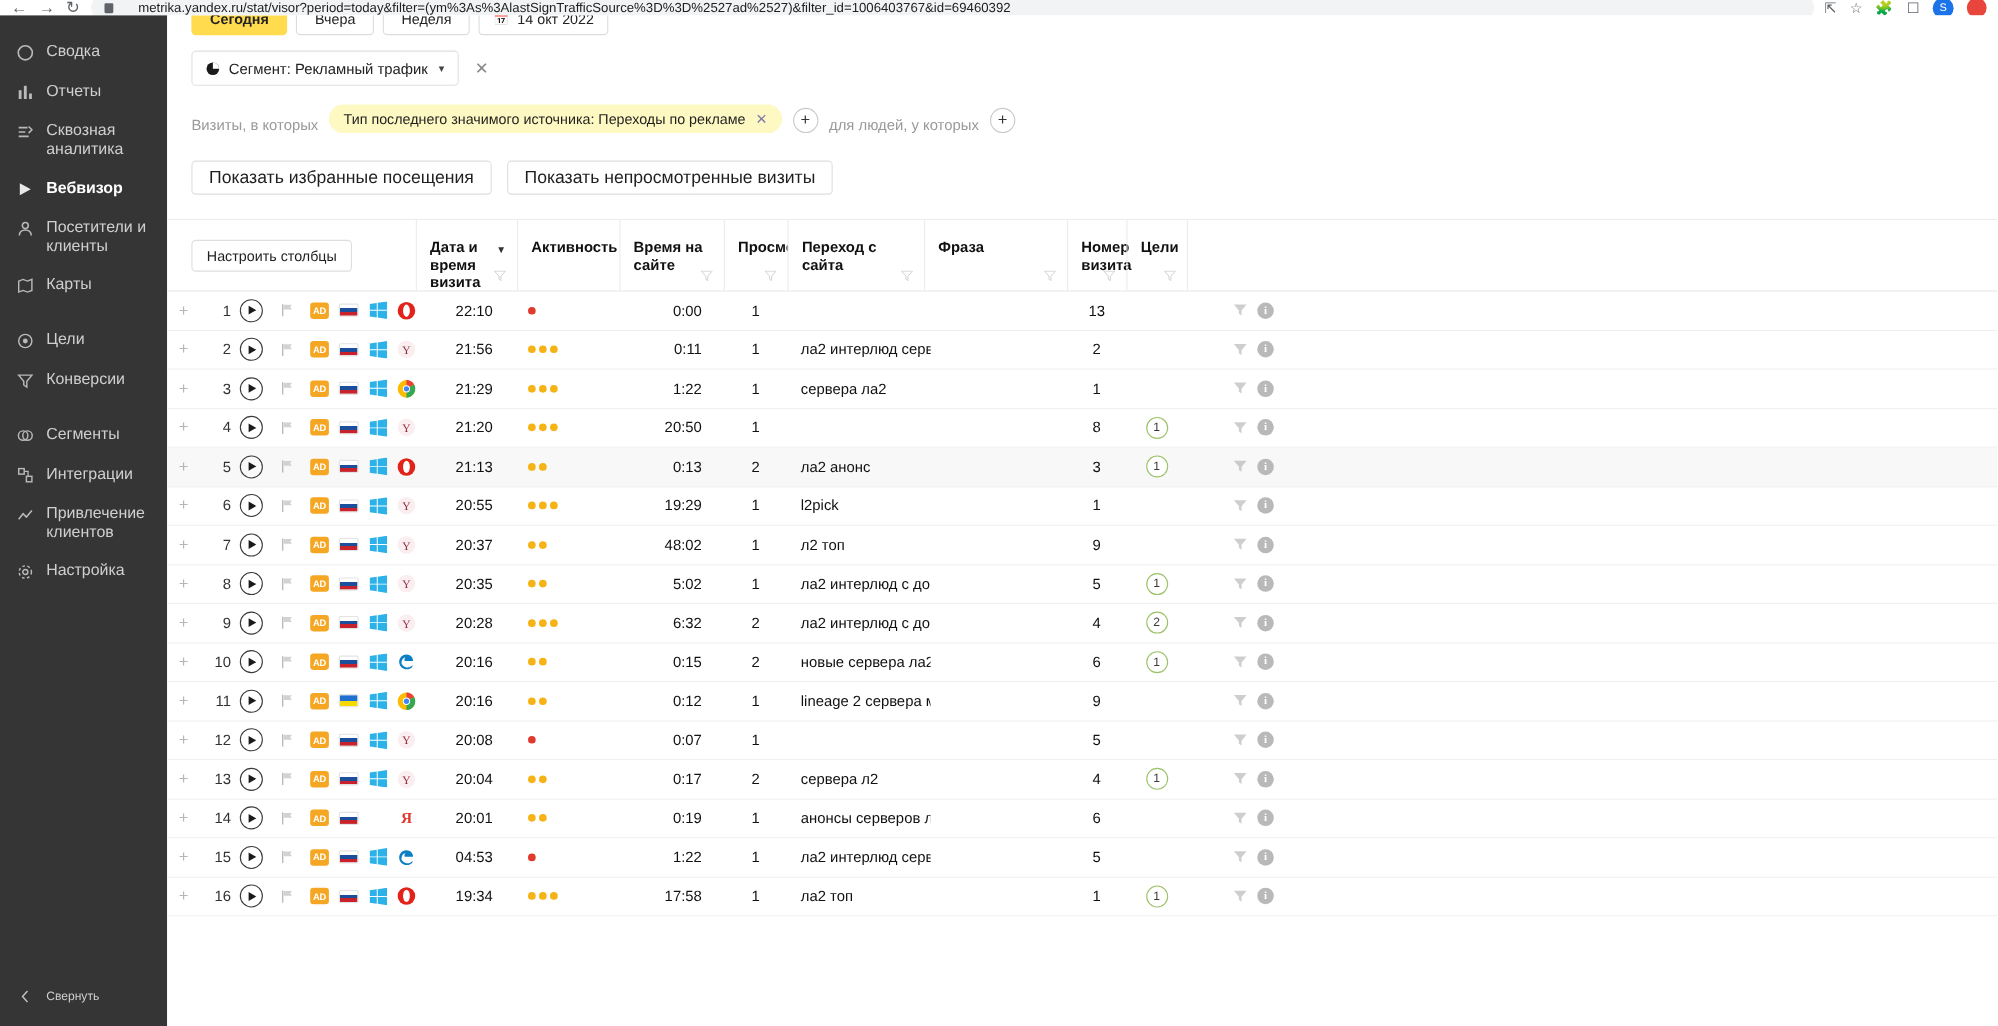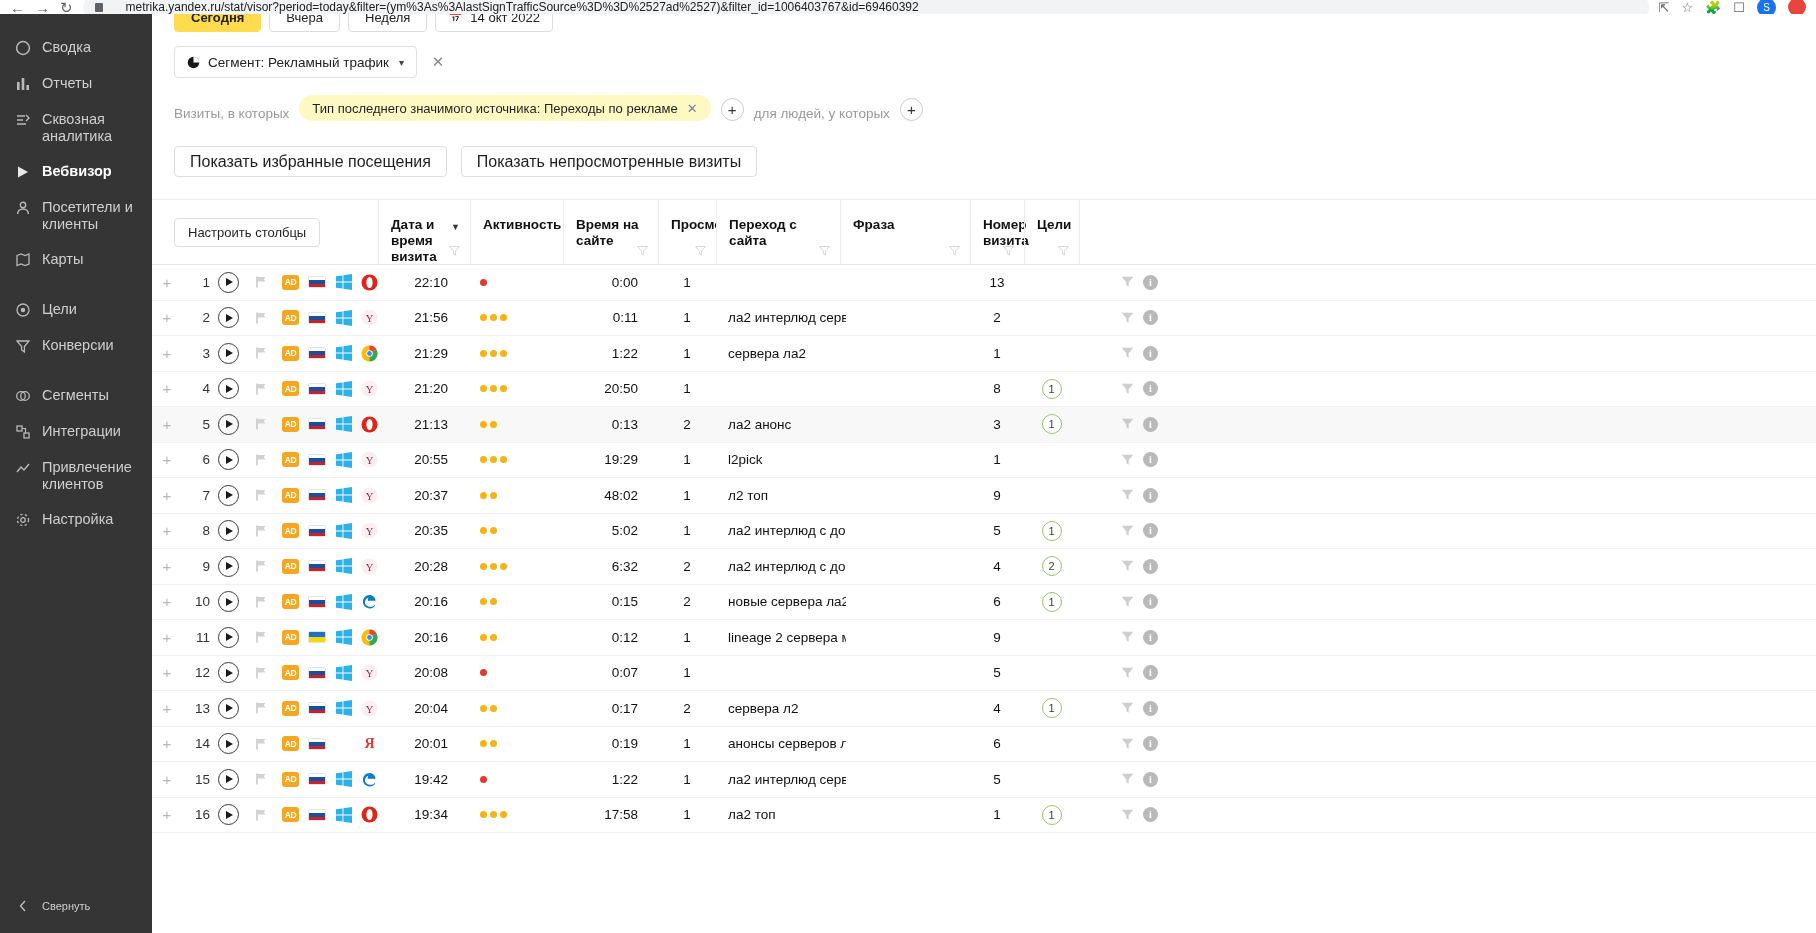--- a/index.html
+++ b/index.html
@@ -1244,21 +1244,21 @@
                 <path d="M0 8.4h6.5v6.2L0 13.7z" fill="#2cb2e8"></path>
                 <path d="M7.4 8.4H16V16l-8.6-1.3z" fill="#2cb2e8"></path>
               </svg>
             </span>
             <span class="brw-slot">
               <svg class="brw-ico" viewBox="0 0 17 17">
                 <path d="M14 11.8a6 6 0 0 1-9.9-1.3c-.5-2.6.9-5.2 3.4-6-.9 1.1-1 2.3-.6 3.3h7.6c.1-3.2-2.6-5.9-6-5.9-3.6 0-6.6 2.9-6.6 6.6 0 3.9 3 6.9 7 6.9 2.2 0 4.1-1 5.1-2.6z" fill="#0b7ec4"></path>
               </svg>
             </span>
           </span>
-          <span class="c-dt">19:42</span>
+          <span class="c-dt">04:53</span>
           <span class="c-act">
             <span class="dot red"></span>
           </span>
           <span class="c-tm">1:22</span>
           <span class="c-pv">1</span>
           <span class="c-ph">ла2 интерлюд серве…</span>
           <span class="c-src"></span>
           <span class="c-vn">5</span>
           <span class="c-gl"></span>
           <span class="c-tools">

